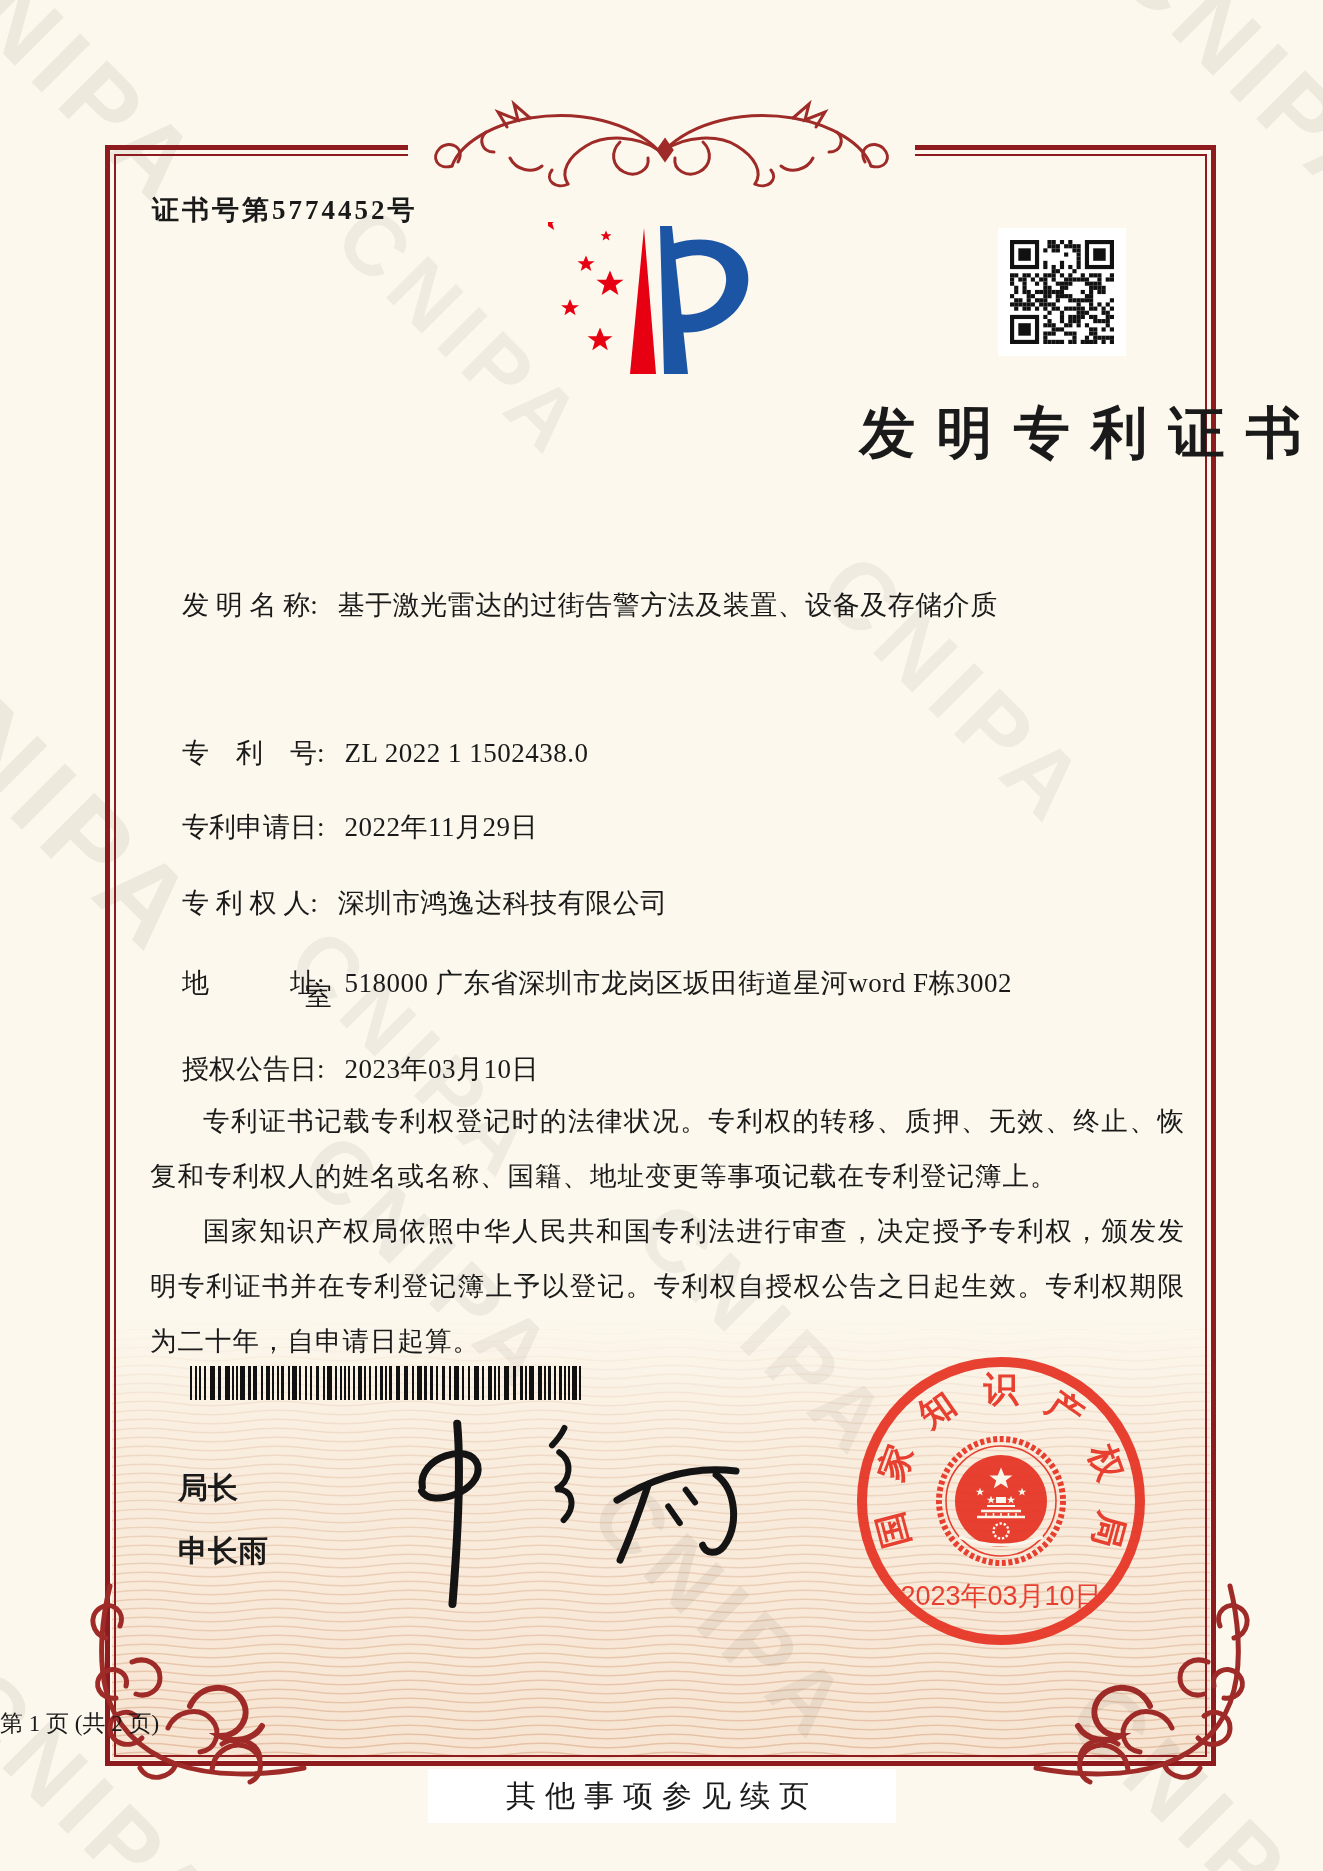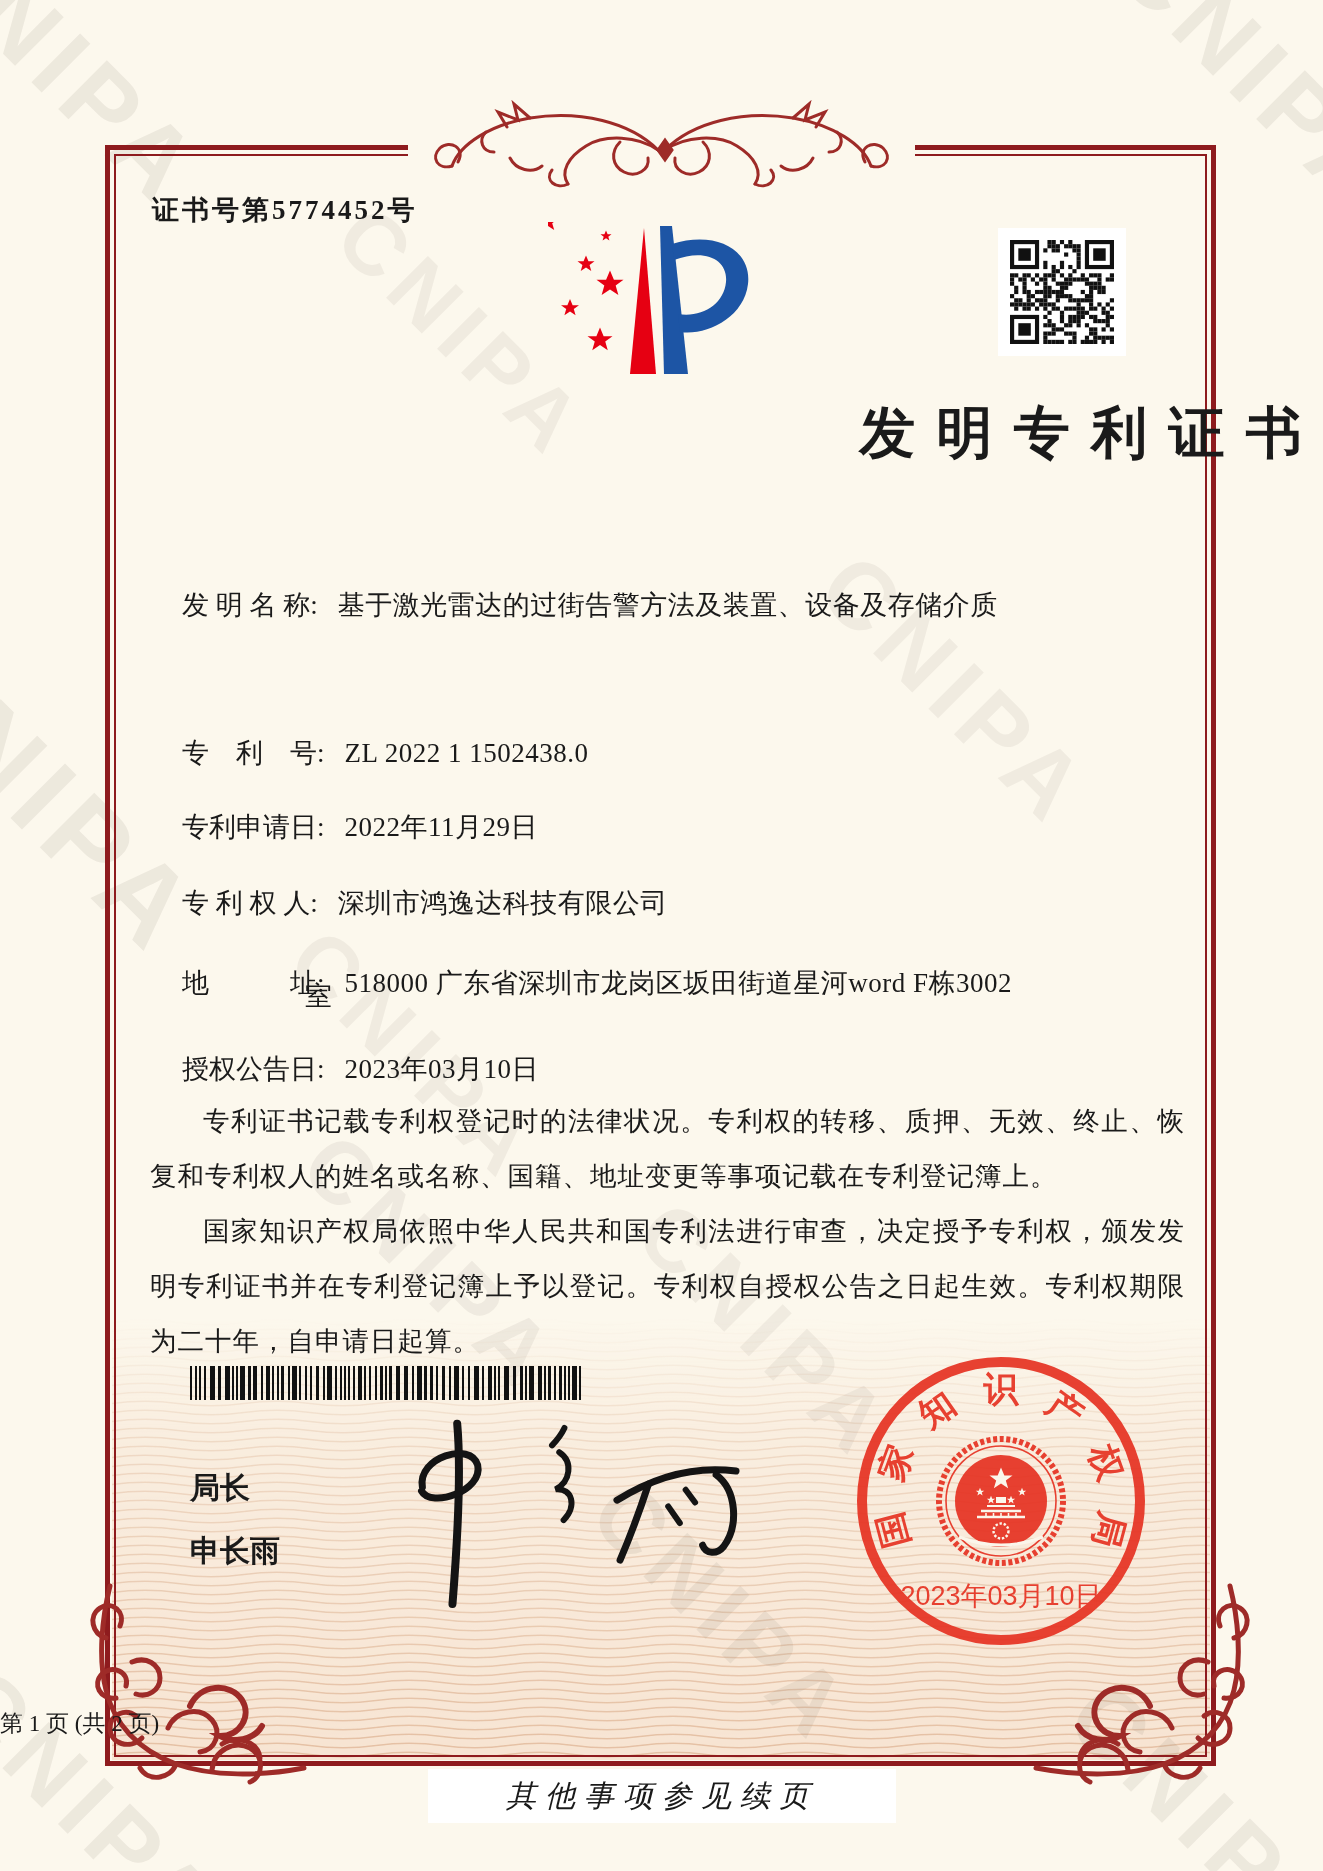--- a/index.html
+++ b/index.html
@@ -49,28 +49,28 @@
   .addr2{position:absolute;left:305px;z-index:3;font-size:27px;}
   .grant2{position:absolute;left:640px;top:0;}
 
   
   .paras{position:absolute;left:150px;top:1094px;width:1035px;z-index:3;font-size:26.5px;
          line-height:2.08;text-align:justify;letter-spacing:1px;}
   .paras p{margin:0;text-indent:2em;}
 
   
   .barcode{position:absolute;left:190px;top:1366px;z-index:3;}
-  .signer{position:absolute;left:190px;top:1468px;z-index:3;
+  .signer{position:absolute;left:178px;top:1468px;z-index:3;
           font-family:Liberation Serif, serif;font-size:30px;font-weight:600;}
   .signer div{margin-bottom:22px;}
   .signature{position:absolute;left:365px;top:1402px;z-index:3;}
   .seal{position:absolute;left:851px;top:1351px;z-index:4;}
   .page-num{position:absolute;left:0;top:1708px;width:100%;text-align:left;font-size:23px;z-index:3;}
   .cont-strip{position:absolute;left:428px;top:1769px;width:468px;height:54px;background:#fff;
-              z-index:3;display:flex;align-items:center;justify-content:center;font-style:italic;}
+              z-index:3;display:flex;align-items:center;justify-content:center;}
   .cont-note{font-size:30px;letter-spacing:9px;}
 </style>
 </head>
 <body>
 
 <div class="page">
 
   <span class="wm wm1">CNIPA</span>
   <span class="wm wm2">CNIPA</span>
   <span class="wm wm3">CNIPA</span>

